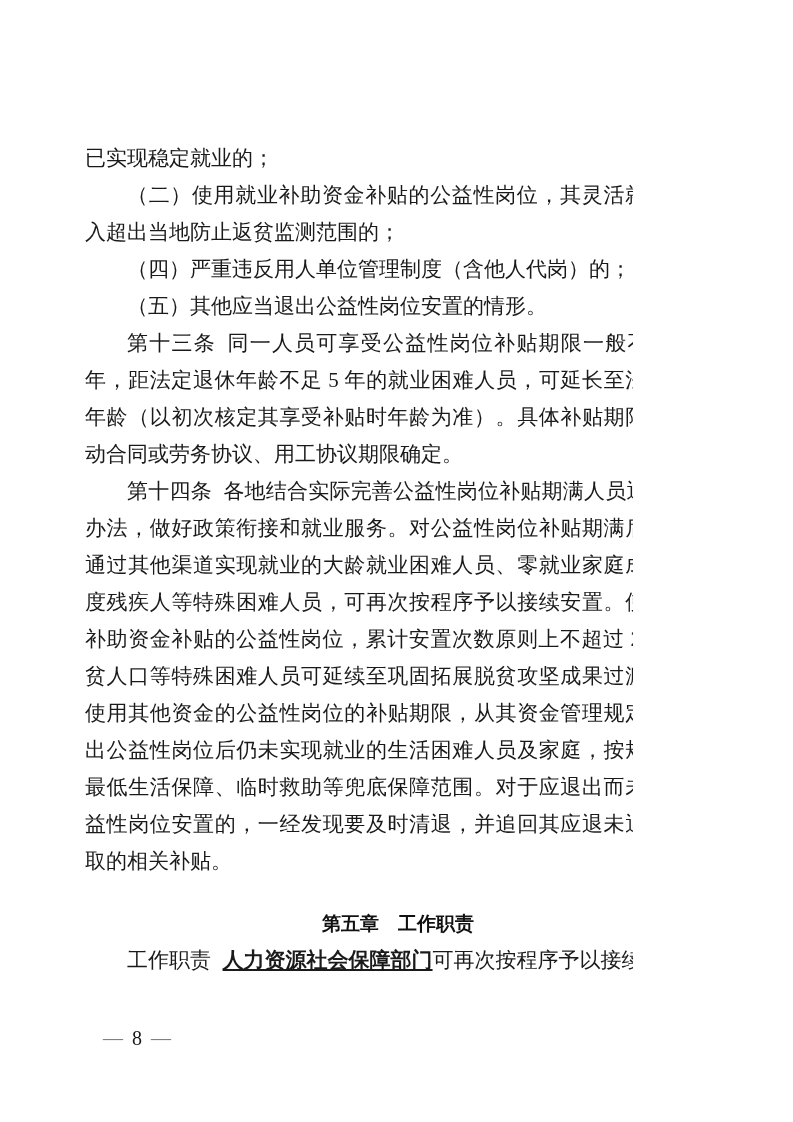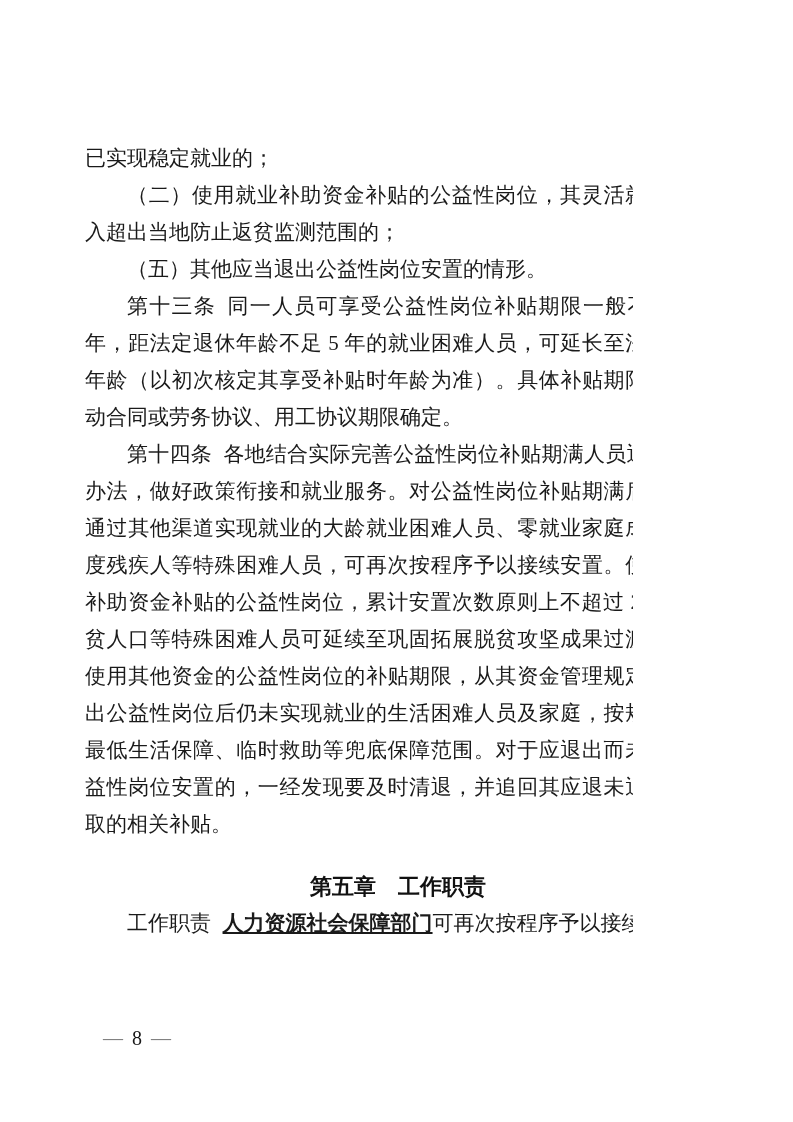--- a/index.html
+++ b/index.html
@@ -41,21 +41,21 @@
     font-weight: 700;
     text-decoration: underline;
   }
   h2.chapter-heading {
     margin: 25px 0 0 0;
     padding: 0;
     text-align: center;
     text-indent: 0;
     font-family: "Liberation Sans", sans-serif;
     font-weight: 700;
-    font-size: 22px;
+    font-size: 19px;
     line-height: 37px;
     color: #111111;
   }
   .footer {
     position: absolute;
     left: 103px;
     top: 1024px;
     font-size: 20px;
     line-height: 28px;
     color: #1a1a1a;
@@ -73,20 +73,21 @@
 <body>
 
 <div class="page">
   <div class="content">
 
     <p class="para no-indent">已实现稳定就业的；</p>
 
     <p class="para">（二）使用就业补助资金补贴的公益性岗位，其灵活就业年收入超出当地防止返贫监测范围的；</p>
 
 
+    <p class="para">（四）严重违反用人单位管理制度（含他人代岗）的；</p>
 
     <p class="para">（五）其他应当退出公益性岗位安置的情形。</p>
 
     <p class="para"><b class="lead">第十三条</b><span>同一人员可享受公益性岗位补贴期限一般不超过 3 年，距法定退休年龄不足 5 年的就业困难人员，可延长至法定退休年龄（以初次核定其享受补贴时年龄为准）。具体补贴期限结合劳动合同或劳务协议、用工协议期限确定。</span></p>
 
     <p class="para"><b class="lead">第十四条</b><span>各地结合实际完善公益性岗位补贴期满人员退出帮扶办法，做好政策衔接和就业服务。对公益性岗位补贴期满后仍难以通过其他渠道实现就业的大龄就业困难人员、零就业家庭成员、重度残疾人等特殊困难人员，可再次按程序予以接续安置。使用就业补助资金补贴的公益性岗位，累计安置次数原则上不超过 2 次，脱贫人口等特殊困难人员可延续至巩固拓展脱贫攻坚成果过渡期满。使用其他资金的公益性岗位的补贴期限，从其资金管理规定。对退出公益性岗位后仍未实现就业的生活困难人员及家庭，按规定纳入最低生活保障、临时救助等兜底保障范围。对于应退出而未退出公益性岗位安置的，一经发现要及时清退，并追回其应退未退期间领取的相关补贴。</span></p>
 
     <h2 class="chapter-heading">第五章　工作职责</h2>
 
     <p class="para"><b class="lead">工作职责</b><b class="bold">人力资源社会保障部门</b><span>可再次按程序予以接续安置</span></p>

